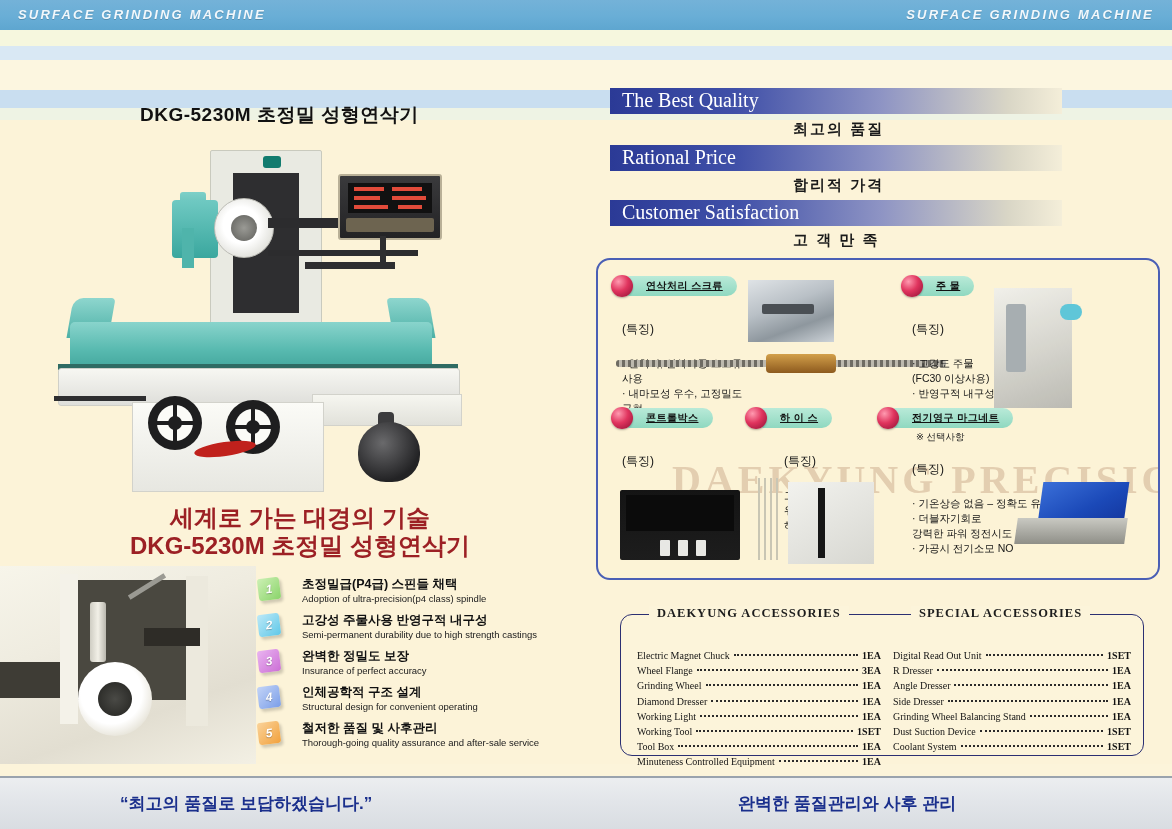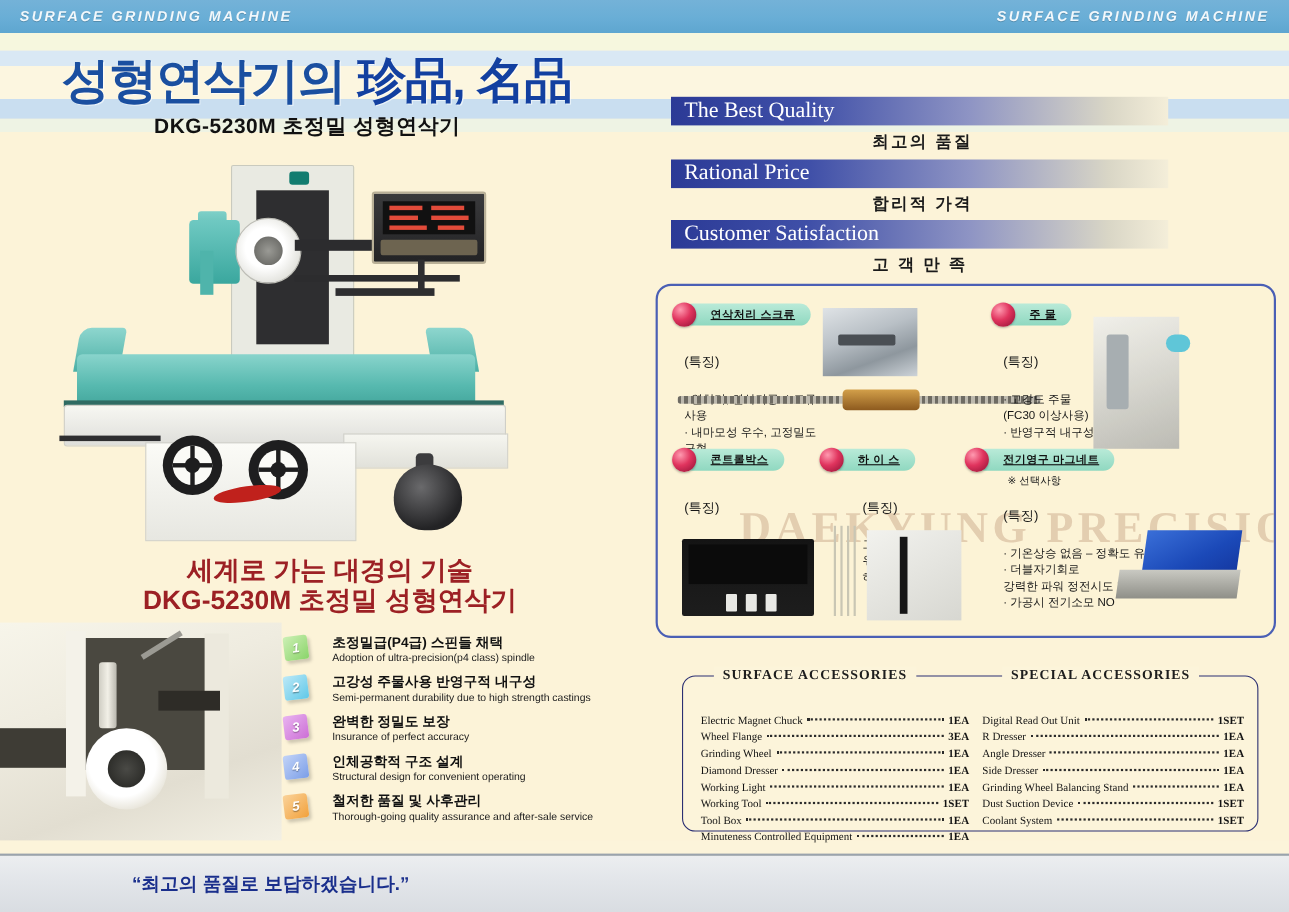--- a/index.html
+++ b/index.html
@@ -209,21 +209,20 @@
     <div class="topbar-title right">SURFACE GRINDING MACHINE</div>
   </div>
 
   <div class="band band1"></div>
   <div class="band band2"></div>
   <div class="band band3"></div>
   <div class="band band4"></div>
   <div class="band band5"></div>
   <div class="band band6"></div>
 
-  <div class="main-title"><span>성형연삭기의 </span><span class="em">珍品, 名品</span></div>
   <div class="sub-title">DKG-5230M 초정밀 성형연삭기</div>
 
   <div class="machine">
     <div class="m-col">
       <div class="m-col-in"></div>
       <div class="m-logo"></div>
     </div>
     <div class="m-head"></div>
     <div class="m-arm"></div>
     <div class="m-arm2"></div>
@@ -416,21 +415,21 @@
     <div class="nrow">
       <div class="ncube" style="background:linear-gradient(140deg,#fad39a,#f2a13c)">
         <i>5</i>
         </div>
       <div class="nko">철저한 품질 및 사후관리</div>
       <div class="nen">Thorough-going quality assurance and after-sale service</div>
     </div>
   </div>
 
   <div class="accbox">
-    <div class="acc-title acc-t1">SURFACE ACCESSORIES</div>
+    <div class="acc-title acc-t1">DAEKYUNG ACCESSORIES</div>
     <div class="acc-title acc-t2">SPECIAL ACCESSORIES</div>
 
     <div class="acc-col acc-c1">
       <div class="acc-line">
           <span class="acc-nm">Electric Magnet Chuck</span>
           <span class="acc-dot"></span>
           <span class="acc-qty">1EA</span>
         </div>
       <div class="acc-line">
           <span class="acc-nm">Wheel Flange</span>
@@ -504,15 +503,16 @@
           <span class="acc-nm">Coolant System</span>
           <span class="acc-dot"></span>
           <span class="acc-qty">1SET</span>
         </div>
     </div>
   </div>
 
   <div class="footgap"></div>
   <div class="footer">
     <div class="foot-txt foot-l">“최고의 품질로 보답하겠습니다.”</div>
+    <div class="foot-txt foot-r">완벽한 품질관리와 사후 관리</div>
   </div>
 
 </div>
 
 </body></html>

